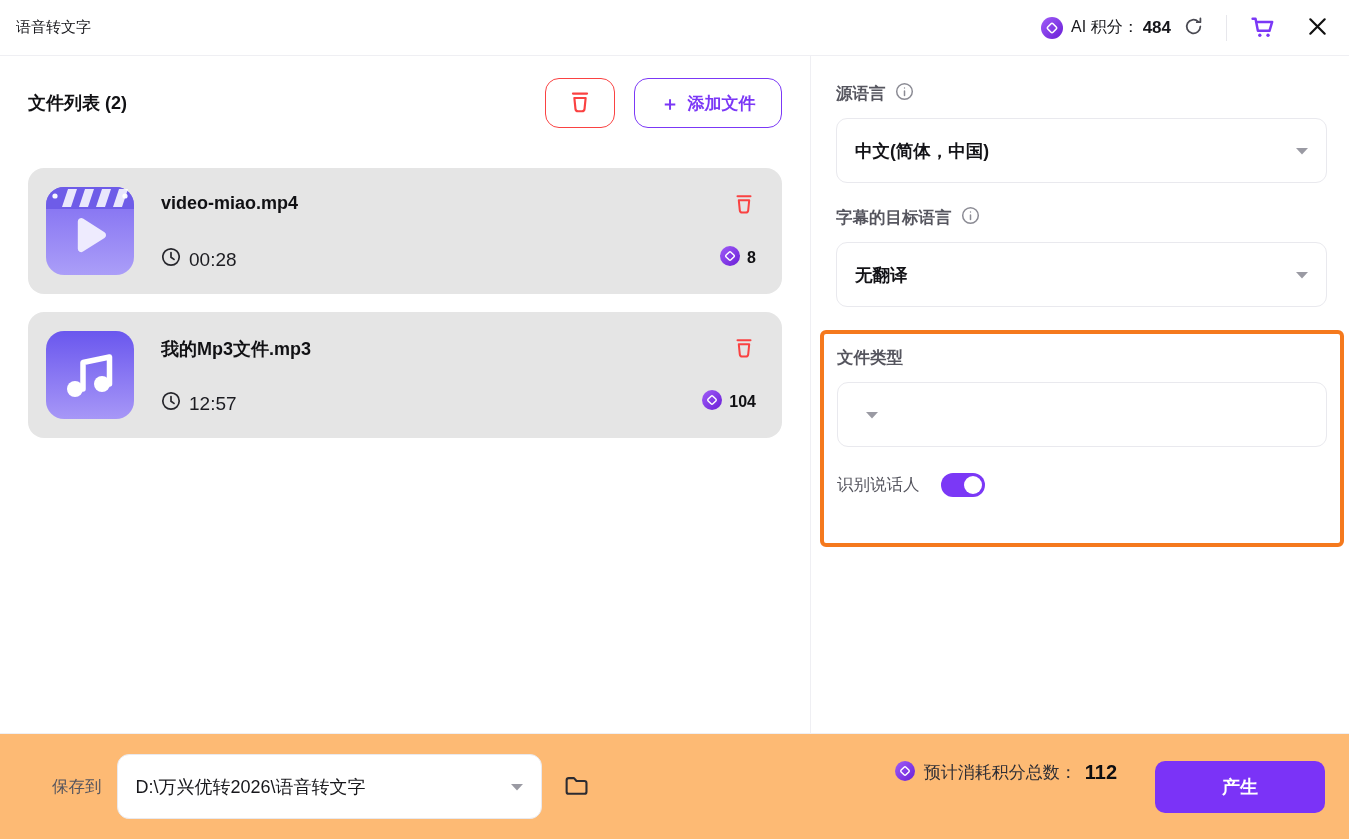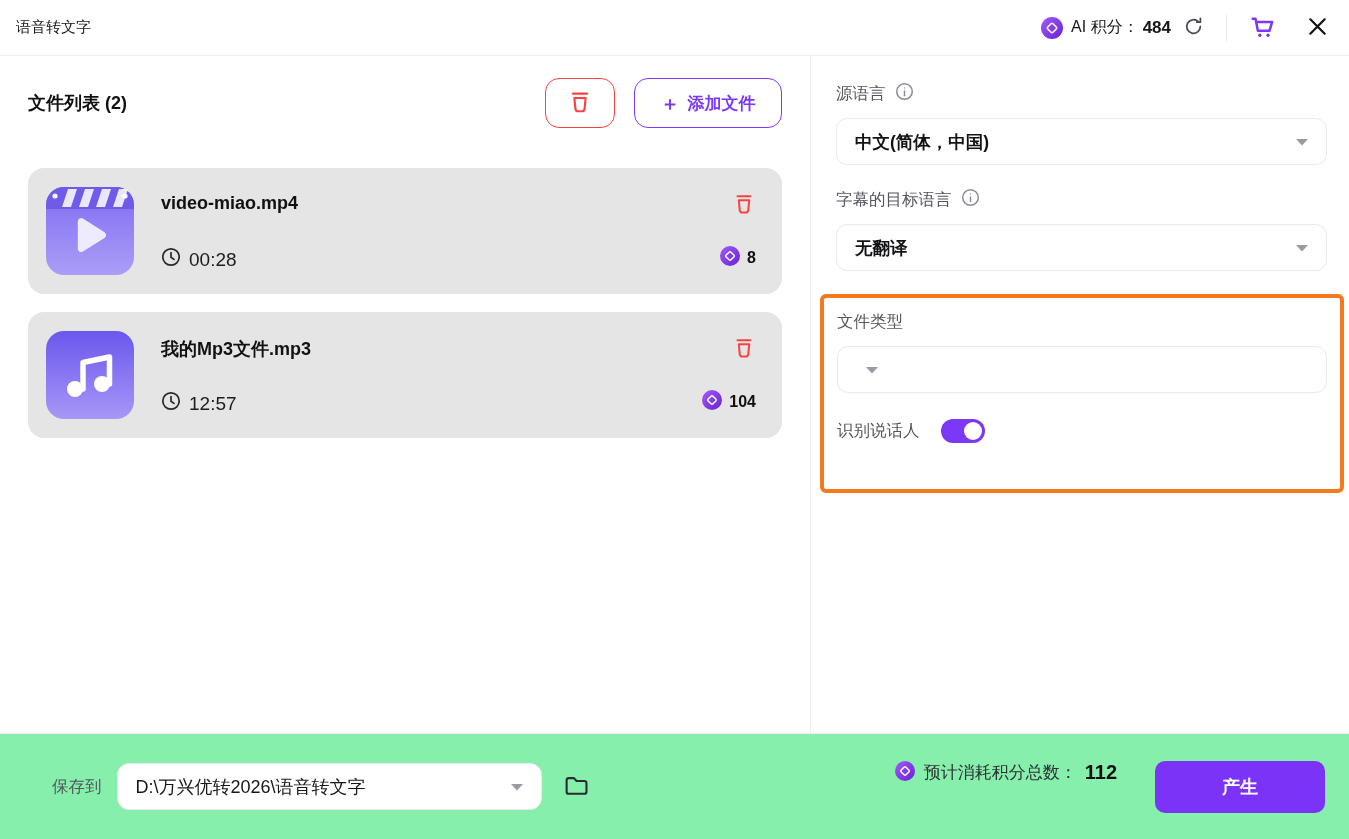--- a/index.html
+++ b/index.html
@@ -59,24 +59,24 @@
   .file-name { font-size:18px; font-weight:700; color:#111114; white-space:nowrap; overflow:hidden; }
   .file-duration { display:flex; align-items:center; gap:8px; font-size:19px; color:#1c1c21; }
   .file-right {
     align-self:stretch; display:flex; flex-direction:column; align-items:flex-end;
     justify-content:space-between; padding:24px 0 24px 0;
   }
   .file-trash-btn { background:none; border:none; cursor:pointer; padding:0; line-height:0; }
   .file-cost { display:flex; align-items:center; gap:7px; font-size:16px; font-weight:700; color:#111114; }
 
   
-  .field-label-row { display:flex; align-items:center; gap:9px; margin-bottom:13px; }
+  .field-label-row { display:flex; align-items:center; gap:9px; margin-bottom:13px;font-weight:bold; }
   .field-label { font-size:16.5px; color:#55555e; }
   .select-box {
-    height:47px; border:1px solid #e9e9ee; border-radius:11px; background:#fff;
+    height:65px; border:1px solid #e9e9ee; border-radius:11px; background:#fff;
     display:flex; align-items:center; padding:0 18px; cursor:pointer;
   }
   .select-value { font-size:17.5px; font-weight:700; color:#131317; flex:1 1 auto; white-space:nowrap; overflow:hidden; }
   .field-group { margin-bottom:23px; }
   .highlight-box {
     border:4px solid #f5791d; border-radius:6px;
     margin:17px -17px 0 -16px; padding:13px 13px 46px 13px;
   }
   .speaker-row { display:flex; align-items:center; gap:21px; margin-top:26px; }
   .toggle {
@@ -84,21 +84,21 @@
     position:relative; border:none; cursor:pointer; flex:0 0 44px;
   }
   .toggle .knob {
     position:absolute; top:3px; right:3px; width:18px; height:18px;
     border-radius:50%; background:#fff;
   }
 
   
   .footer {
     height:106px; flex:0 0 106px; border-top:1px solid #efeff3;
-    display:flex; align-items:center; padding:0 24px 0 52px; background:#86efac;
+    display:flex; align-items:center; padding:0 24px 0 52px; background:#fdba74;
   }
   .save-label { font-size:16.5px; color:#55555e; margin-right:15px; }
   .path-select { width:425px; border-radius:12px; }
   .path-select .select-value { font-size:18px; font-weight:400; color:#17171b; }
   .folder-btn { margin-left:21px; }
   .footer-right { margin-left:auto; display:flex; align-items:flex-start; }
   .cost-badge { width:20px; height:20px; display:block; }
   .cost-label { font-size:17px; color:#2e2e35; margin-left:9px; }
   .cost-value { font-size:20px; font-weight:700; color:#0e0e11; margin:0 38px 0 8px; }
   .generate-btn {

